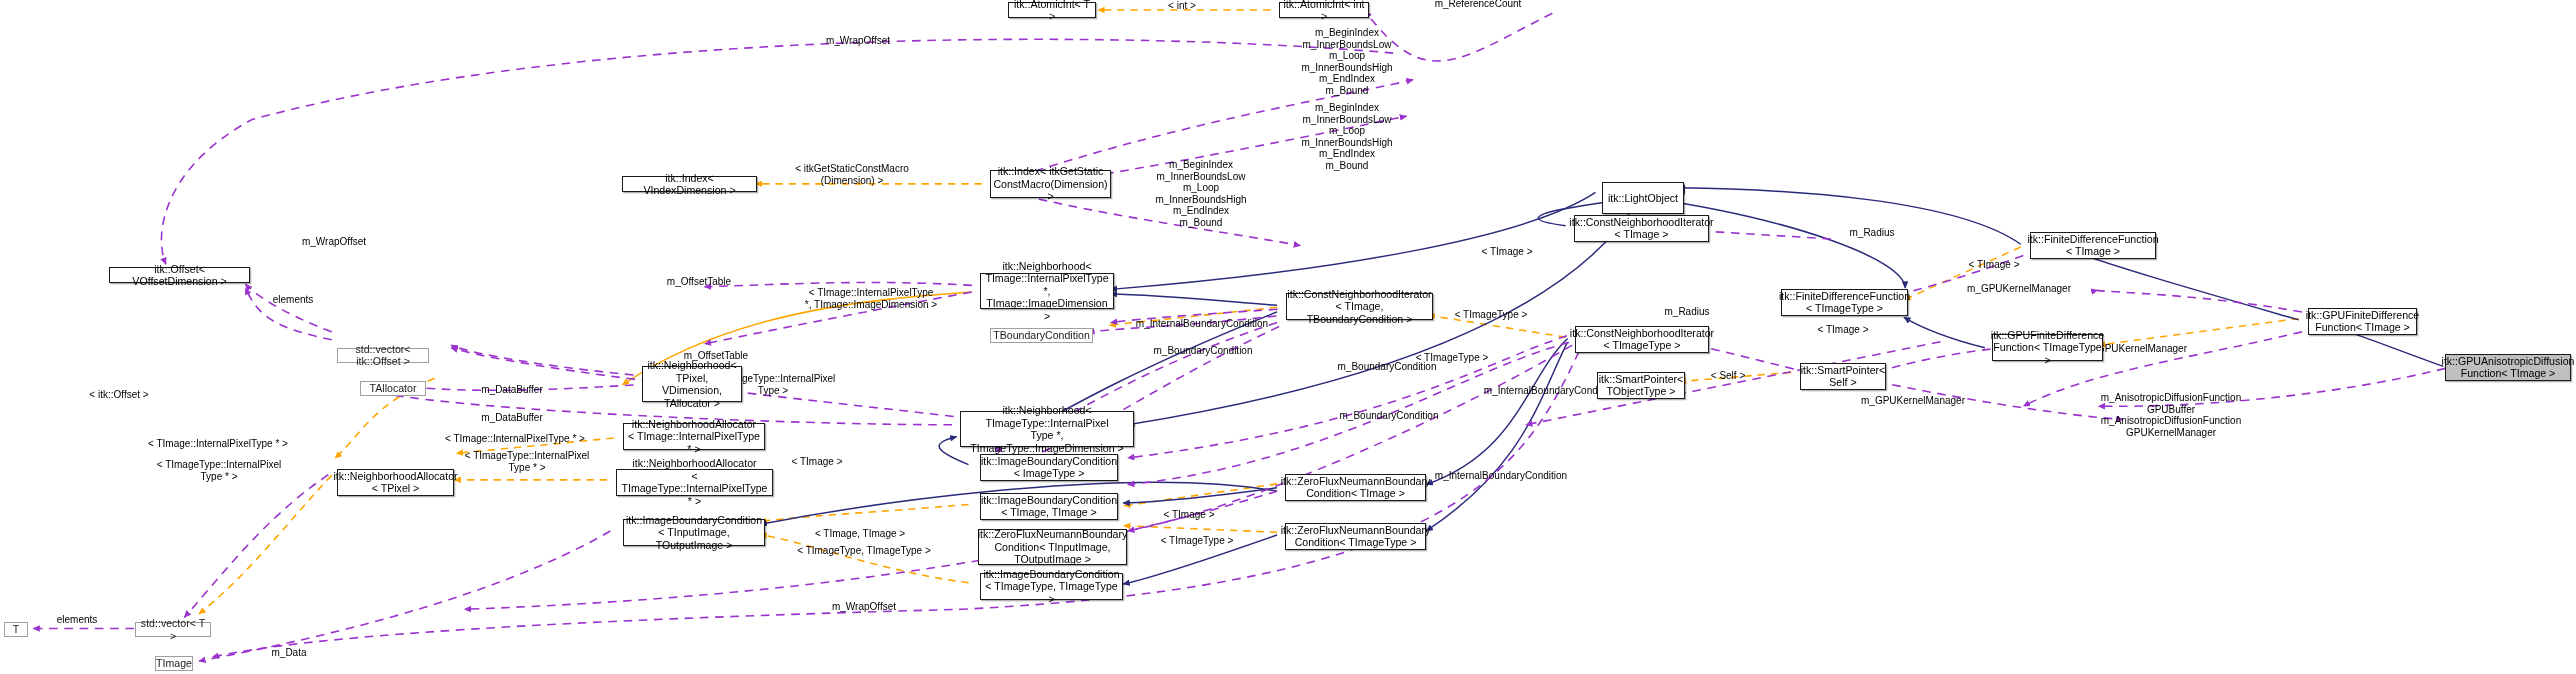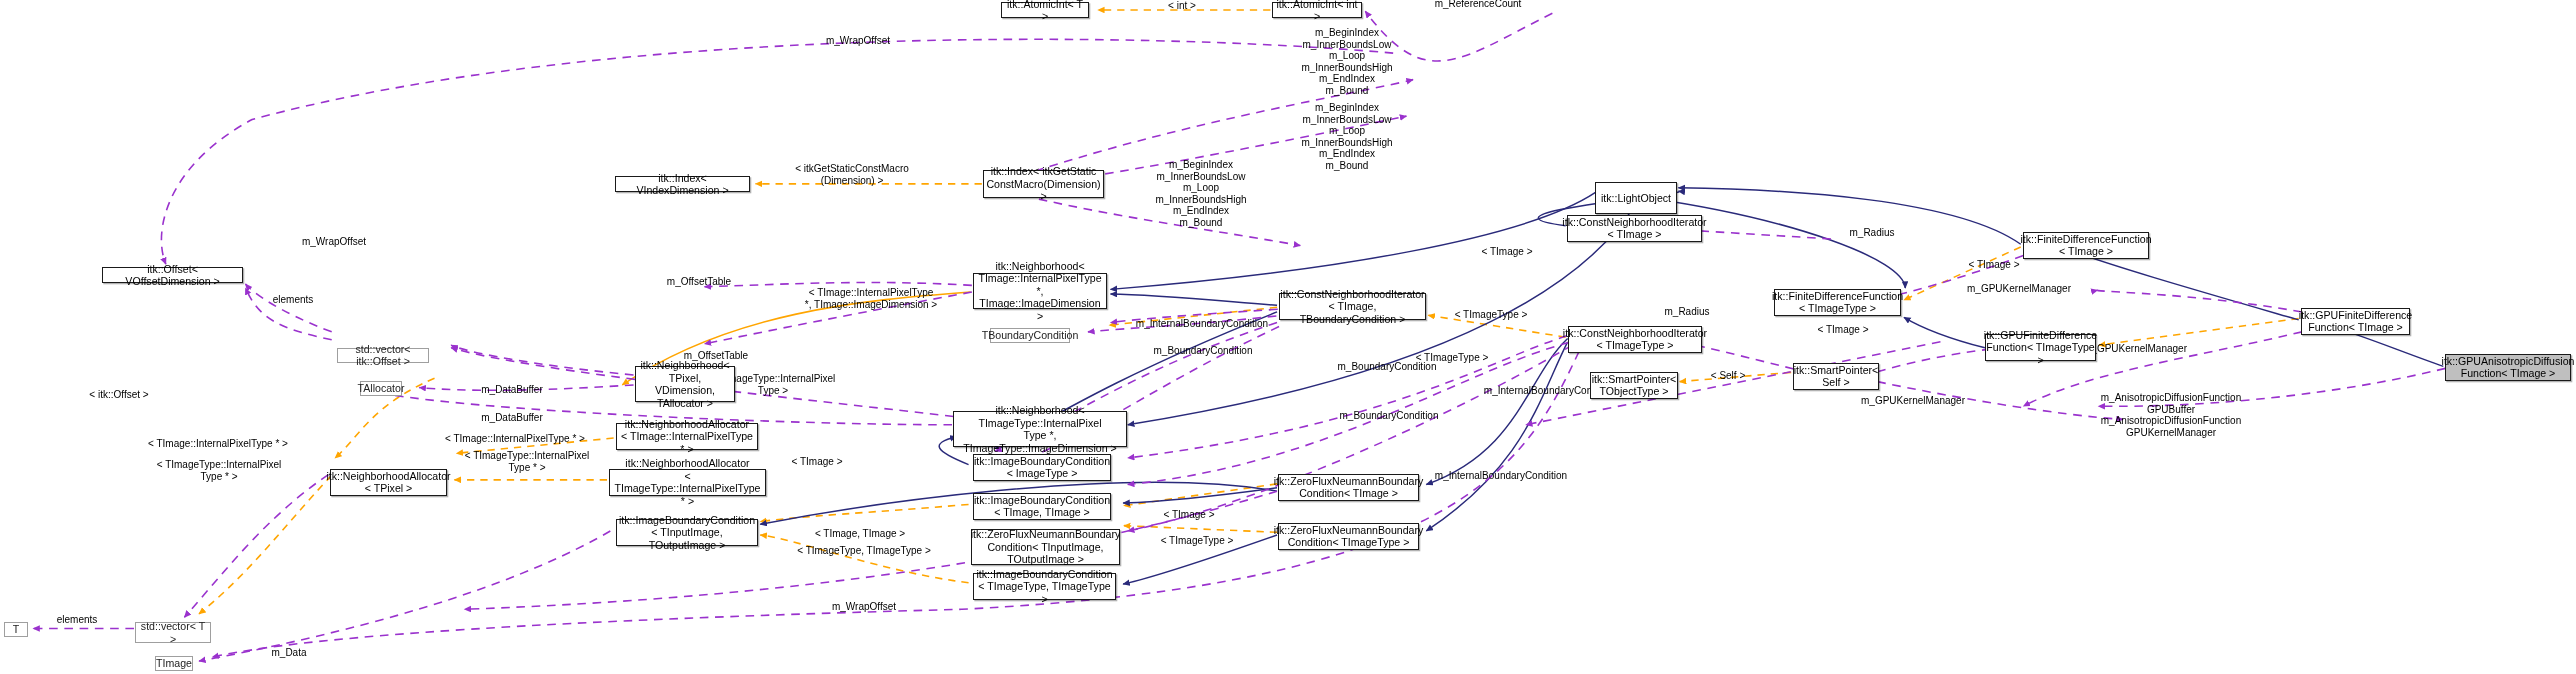--- a/index.html
+++ b/index.html
@@ -26,20 +26,21 @@
     font-size:10.6px;
     line-height:1.18;
     padding:1.3px 3.3px;
     white-space:pre-line;
     z-index:5;
   }
   
   .node.solid{
     box-shadow:1.3px 1.3px 0 rgba(0,0,0,0.30);
     border:0.7px solid #1a1a1a;
+    margin-left:7px;
   }
   
   .node.plain{
     border:0.7px solid #9f9f9f;
     box-shadow:none;
     background:#ffffff;
     color:#222;
   }
   
   .node.focus{
@@ -155,36 +156,36 @@
   </svg>
 
   <div id="nodes">
       <div class="node solid" style="left: 1001px; top: 2px; width: 88px; height: 16px;">itk::AtomicInt&lt; T &gt;</div>
       <div class="node solid" style="left: 1272px; top: 2px; width: 90px; height: 16px; text-align: center;">itk::AtomicInt&lt; int &gt;</div>
       <div class="node solid" style="left: 615px; top: 176px; width: 135px; height: 16px;">itk::Index&lt; VIndexDimension &gt;</div>
       <div class="node solid" style="left: 983px; top: 170px; width: 121px; height: 28px;">itk::Index&lt; itkGetStatic
 ConstMacro(Dimension) &gt;</div>
       <div class="node solid" style="left: 102px; top: 267px; width: 141px; height: 16px;">itk::Offset&lt; VOffsetDimension &gt;</div>
       <div class="node plain" style="left: 337px; top: 348px; width: 92px; height: 14.6px;">std::vector&lt; itk::Offset &gt;</div>
-      <div class="node plain" style="left: 360px; top: 381px; width: 42px; height: 14.6px;">TAllocator</div>
+      <div class="node plain" style="left: 360px; top: 381px; width: 66px; height: 14.6px;">TAllocator</div>
       <div class="node solid" style="left: 635px; top: 366px; width: 100px; height: 36px;">itk::Neighborhood&lt;
  TPixel, VDimension,
  TAllocator &gt;</div>
       <div class="node solid" style="left: 616px; top: 423px; width: 142px; height: 26.5px;">itk::NeighborhoodAllocator
 &lt; TImage::InternalPixelType * &gt;</div>
       <div class="node solid" style="left: 330px; top: 469px; width: 117px; height: 26.5px;">itk::NeighborhoodAllocator
 &lt; TPixel &gt;</div>
       <div class="node solid" style="left: 609px; top: 469px; width: 157px; height: 26.5px;">itk::NeighborhoodAllocator
 &lt; TImageType::InternalPixelType * &gt;</div>
       <div class="node solid" style="left: 616px; top: 519px; width: 142px; height: 26.5px;">itk::ImageBoundaryCondition
 &lt; TInputImage, TOutputImage &gt;</div>
       <div class="node solid" style="left: 973px; top: 273px; width: 134px; height: 36px;">itk::Neighborhood&lt;
  TImage::InternalPixelType
 *, TImage::ImageDimension &gt;</div>
-      <div class="node plain" style="left: 990px; top: 328px; width: 80px; height: 14.6px;">TBoundaryCondition</div>
+      <div class="node plain" style="left: 990px; top: 328px; width: 103px; height: 14.6px;">TBoundaryCondition</div>
       <div class="node solid" style="left: 953px; top: 411px; width: 174px; height: 36px;">itk::Neighborhood&lt;
  TImageType::InternalPixel
 Type *, TImageType::ImageDimension &gt;</div>
       <div class="node solid" style="left: 973px; top: 454px; width: 138px; height: 26.5px;">itk::ImageBoundaryCondition
 &lt; ImageType &gt;</div>
       <div class="node solid" style="left: 973px; top: 493px; width: 138px; height: 26.5px;">itk::ImageBoundaryCondition
 &lt; TImage, TImage &gt;</div>
       <div class="node solid" style="left: 971px; top: 529px; width: 149px; height: 36px;">itk::ZeroFluxNeumannBoundary
 Condition&lt; TInputImage,
  TOutputImage &gt;</div>
@@ -209,21 +210,21 @@
 &lt; TImageType &gt;</div>
       <div class="node solid" style="left: 2023px; top: 232px; width: 126px; height: 26.5px;">itk::FiniteDifferenceFunction
 &lt; TImage &gt;</div>
       <div class="node solid" style="left: 1985px; top: 334px; width: 111px; height: 26.5px;">itk::GPUFiniteDifference
 Function&lt; TImageType &gt;</div>
       <div class="node solid" style="left: 2301px; top: 308px; width: 109px; height: 26.5px;">itk::GPUFiniteDifference
 Function&lt; TImage &gt;</div>
       <div class="node focus" style="left: 2445px; top: 354px; width: 126px; height: 26.5px;">itk::GPUAnisotropicDiffusion
 Function&lt; TImage &gt;</div>
       <div class="node plain" style="left: 4px; top: 622px; width: 24px; height: 14.6px;">T</div>
-      <div class="node plain" style="left: 135px; top: 622px; width: 76px; height: 21px;">std::vector&lt; T &gt;</div>
+      <div class="node plain" style="left: 135px; top: 622px; width: 76px; height: 15px;">std::vector&lt; T &gt;</div>
       <div class="node plain" style="left: 155px; top: 656px; width: 38px; height: 14.6px;">TImage</div>
     </div>
   <div id="labels">
       <div class="edge-label" style="left: 1182px; top: 6px;">&lt; int &gt;</div>
       <div class="edge-label" style="left: 1478px; top: 4px;">m_ReferenceCount</div>
       <div class="edge-label" style="left: 858px; top: 41px;">m_WrapOffset</div>
       <div class="edge-label" style="left: 1347px; top: 62px;">m_BeginIndex
 m_InnerBoundsLow
 m_Loop
 m_InnerBoundsHigh

